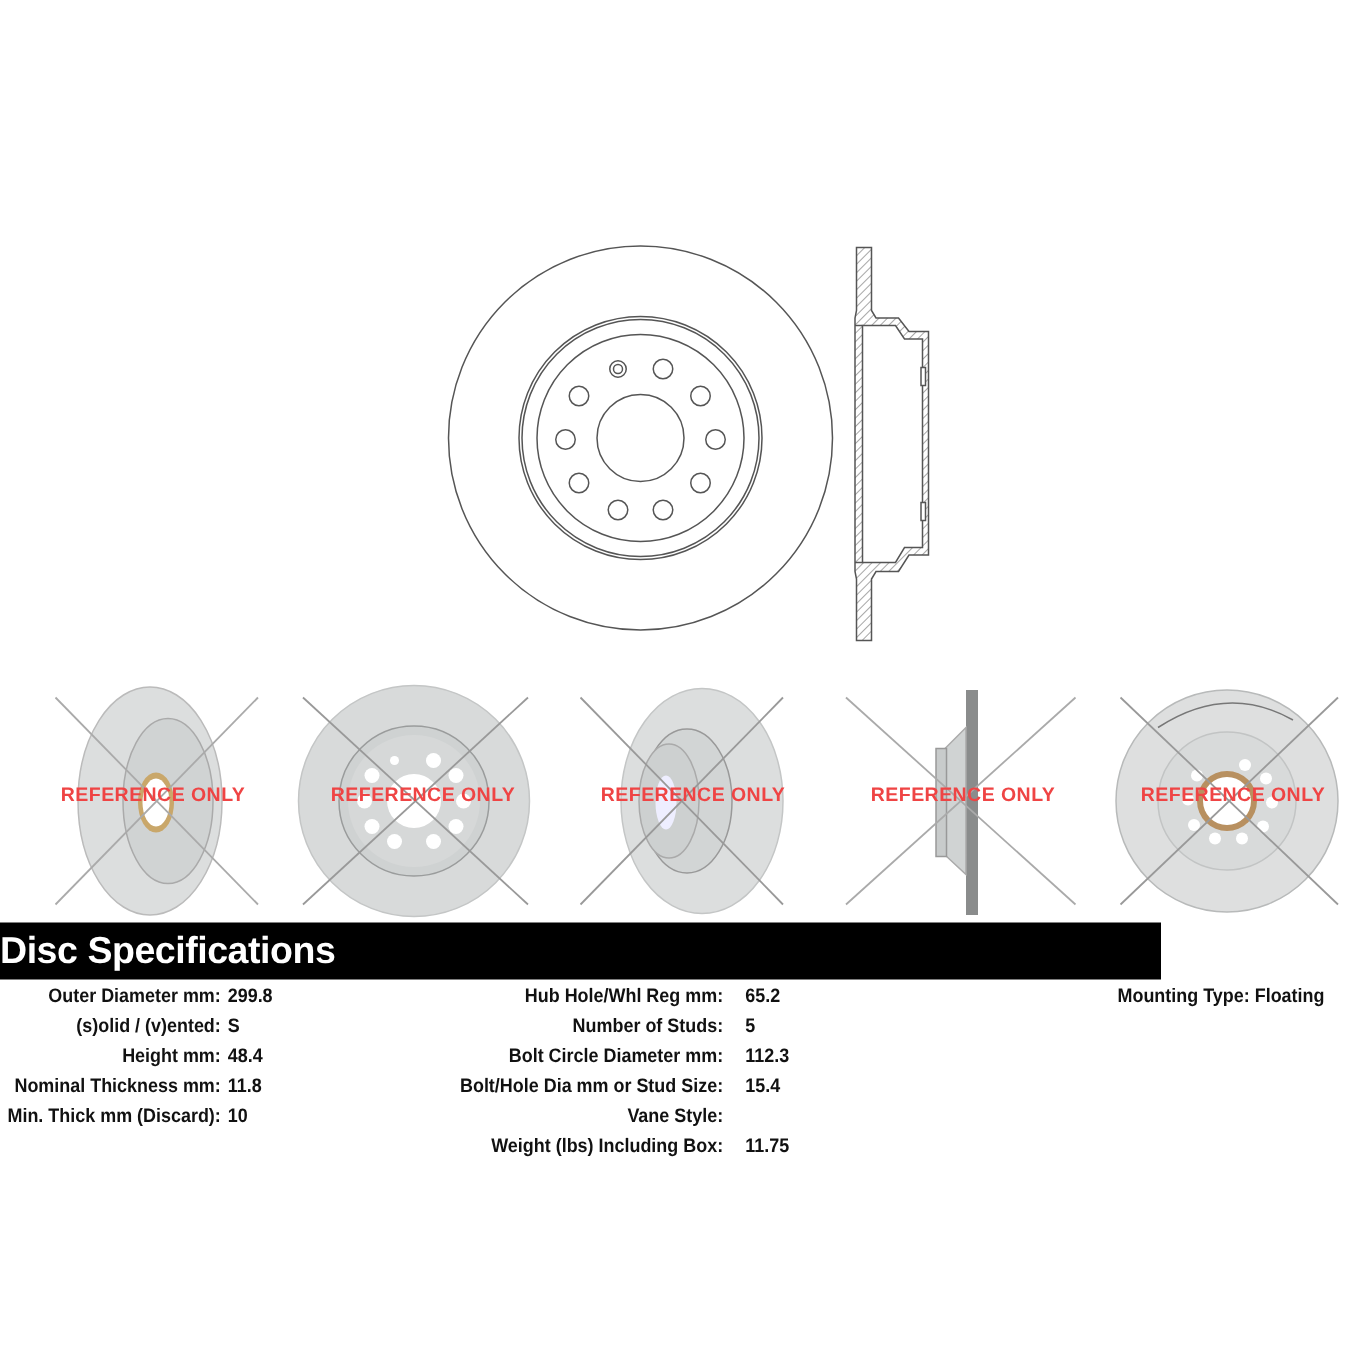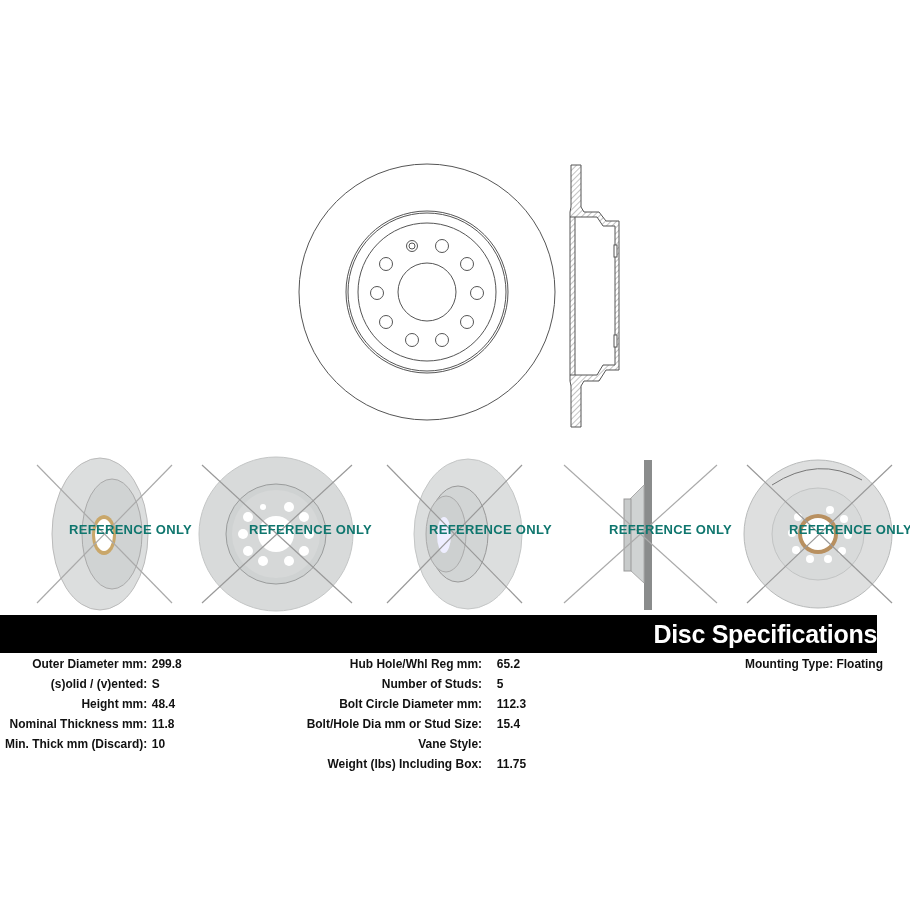--- a/index.html
+++ b/index.html
@@ -1,21 +1,21 @@
 <!DOCTYPE html>
 <html><head>
 <meta charset="utf-8">
 <style>
   html, body { margin:0; padding:0; background:#fff; }
   body { width:910px; height:910px; position:relative; overflow:hidden; font-family:"Liberation Sans", sans-serif; }
   .drawing { position:absolute; left:0; top:0; width:910px; height:450px; }
   .thumb { position:absolute; top:455px; width:180px; height:158px; }
   .thumb svg { position:absolute; left:0; top:0; }
-  .watermark { position:absolute; left:0; width:180px; top:67px; text-align:right; font-weight:bold; font-size:13px; color:#0f766e; letter-spacing:0.3px; white-space:nowrap; }
-  .spec-bar { position:absolute; left:0; top:615px; width:877px; height:38px; background:#000; color:#fff; text-align:right; font-weight:bold; font-size:25px; line-height:38px; letter-spacing:-0.3px; }
+  .watermark { position:absolute; left:0; width:180px; top:67px; text-align:center; font-weight:bold; font-size:13px; color:#ef4444; letter-spacing:0.3px; white-space:nowrap; }
+  .spec-bar { position:absolute; left:0; top:615px; width:774px; height:38px; background:#000; color:#fff; text-align:left; font-weight:bold; font-size:25px; line-height:38px; letter-spacing:-0.3px; }
   .spec-row { position:absolute; height:20px; font-size:13px; font-weight:bold; color:#111; white-space:nowrap; line-height:20px; transform:scaleX(0.92); transform-origin:left center; }
   .lbl { position:absolute; text-align:right; }
   .val { position:absolute; }
 </style>
 </head>
 <body>
 
 <div class="drawing">
   <svg width="910" height="450" viewBox="0 0 910 450">
     <defs>

